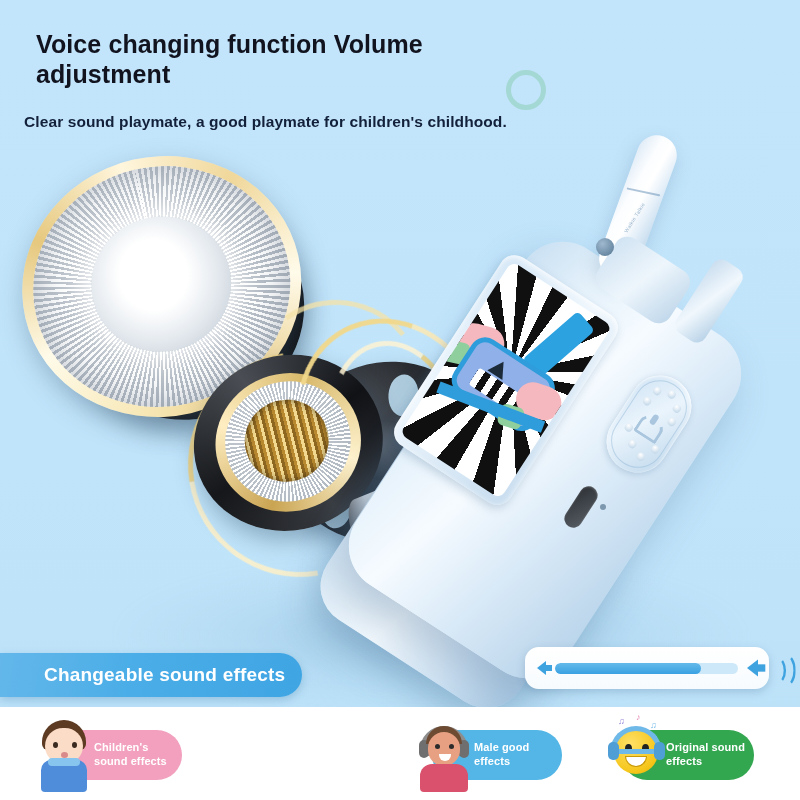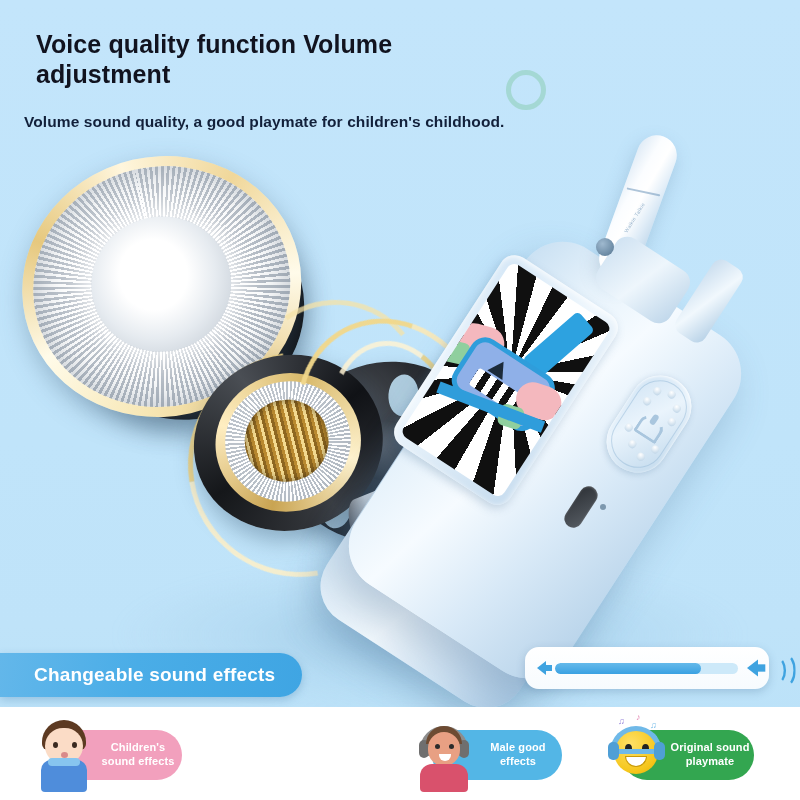--- a/index.html
+++ b/index.html
@@ -178,27 +178,27 @@
     border:2px solid #3fa3e0;border-left-color:transparent;border-top-color:transparent;border-bottom-color:transparent;}
   .wave2{left:22px;top:-5px;width:14px;height:24px;}
   .track{flex:1 1 auto;height:11px;border-radius:7px;background:#cde9f9;overflow:hidden;}
   .fill{height:100%;border-radius:7px;background:linear-gradient(180deg,#64b9ea,#3aa1e2);}
 
   
   .banner{position:absolute;left:0;top:653px;width:302px;height:44px;
     border-radius:0 22px 22px 0;
     background:linear-gradient(100deg,#63b7ea 0%,#4aade7 45%,#3fa5e3 100%);
     display:flex;align-items:center;box-shadow:0 3px 8px rgba(50,110,160,.28);}
-  .banner span{color:#fff;font-size:19px;font-weight:bold;margin-left:34px;letter-spacing:.2px;}
+  .banner span{color:#fff;font-size:19px;font-weight:bold;margin-left:44px;letter-spacing:.2px;}
 
   
   .strip{position:absolute;left:0;top:707px;width:800px;height:93px;background:#ffffff;}
   .pill-row{position:absolute;left:0;top:718px;width:800px;height:74px;}
   .pill{position:absolute;height:50px;border-radius:25px;display:flex;align-items:center;}
-  .pill .label{color:#ffffff;font-size:11px;font-weight:bold;line-height:1.25;letter-spacing:.1px;text-align:center;}
+  .pill .label{color:#ffffff;font-size:11px;font-weight:bold;line-height:1.25;letter-spacing:.1px;}
   .p1{left:52px;top:12px;width:130px;background:#f2a0bd;}
   .p1 .label{margin-left:42px;}
   .p2{left:242px;top:12px;width:130px;background:#f5b312;}
   .p2 .label{margin-left:44px;}
   .p3{left:432px;top:12px;width:130px;background:#53b6e6;}
   .p3 .label{margin-left:42px;}
   .p4{left:622px;top:12px;width:132px;background:#33a650;}
   .p4 .label{margin-left:44px;}
 
   .ava{position:absolute;left:-24px;top:-16px;width:72px;height:78px;}
@@ -253,22 +253,22 @@
   .emo .note{position:absolute;font-size:9px;color:#8d7ad6;}
   .emo .n1{left:20px;top:2px;} .emo .n2{left:38px;top:-2px;color:#e58fb8;} .emo .n3{left:52px;top:6px;color:#6fb9e8;}
 </style>
 </head>
 <body>
 
 <div id="stage">
 
   <div class="floor-shadow"></div>
 
-  <div class="title">Voice quality function Volume adjustment</div>
-  <div class="subtitle">Volume sound quality, a good playmate for children's childhood.</div>
+  <div class="title">Voice changing function Volume adjustment</div>
+  <div class="subtitle">Clear sound playmate, a good playmate for children's childhood.</div>
   <div class="deco-ring"></div>
 
   <div class="grp driver">
     <div class="basket"></div>
     <div class="rim">
       <div class="cone">
         <div class="dust"></div>
       </div>
     </div>
   </div>
@@ -406,17 +406,17 @@
           <div class="note n2">♪</div>
           <div class="note n3">♫</div>
         <div class="face"></div>
         <div class="eye e1"></div>
           <div class="eye e2"></div>
         <div class="smile"></div>
         <div class="band"></div>
           <div class="cup c1"></div>
           <div class="cup c2"></div>
       </div>
-      <div class="label">Original sound playmate</div>
+      <div class="label">Original sound effects</div>
     </div>
 
   </div>
 </div>
 
 </body></html>

